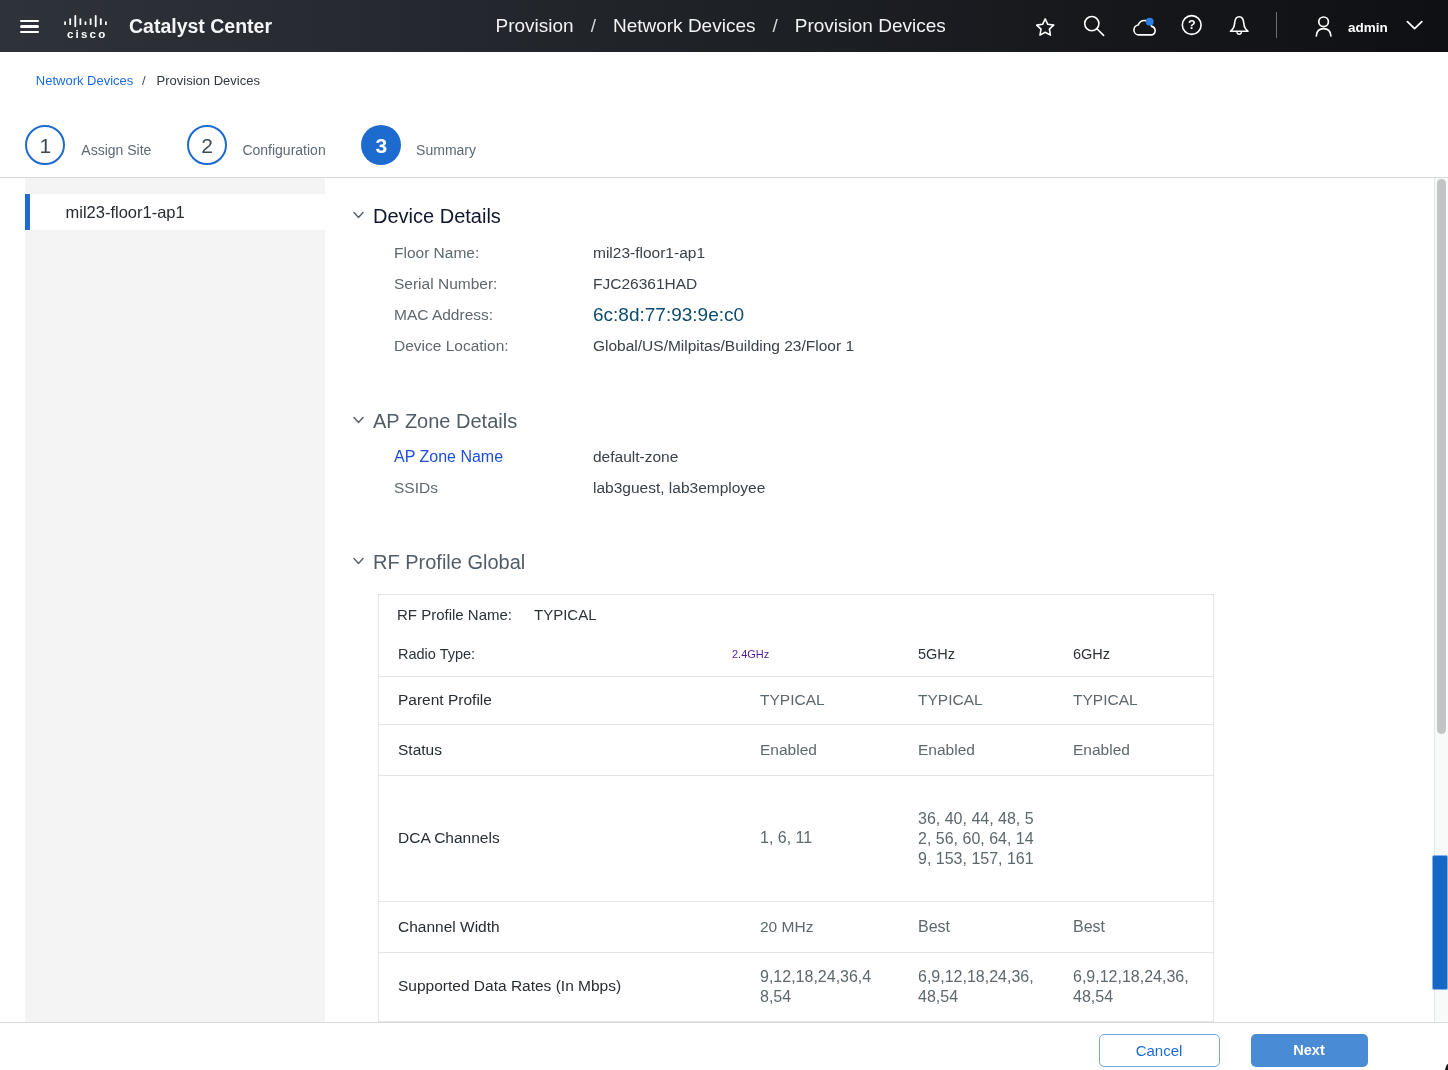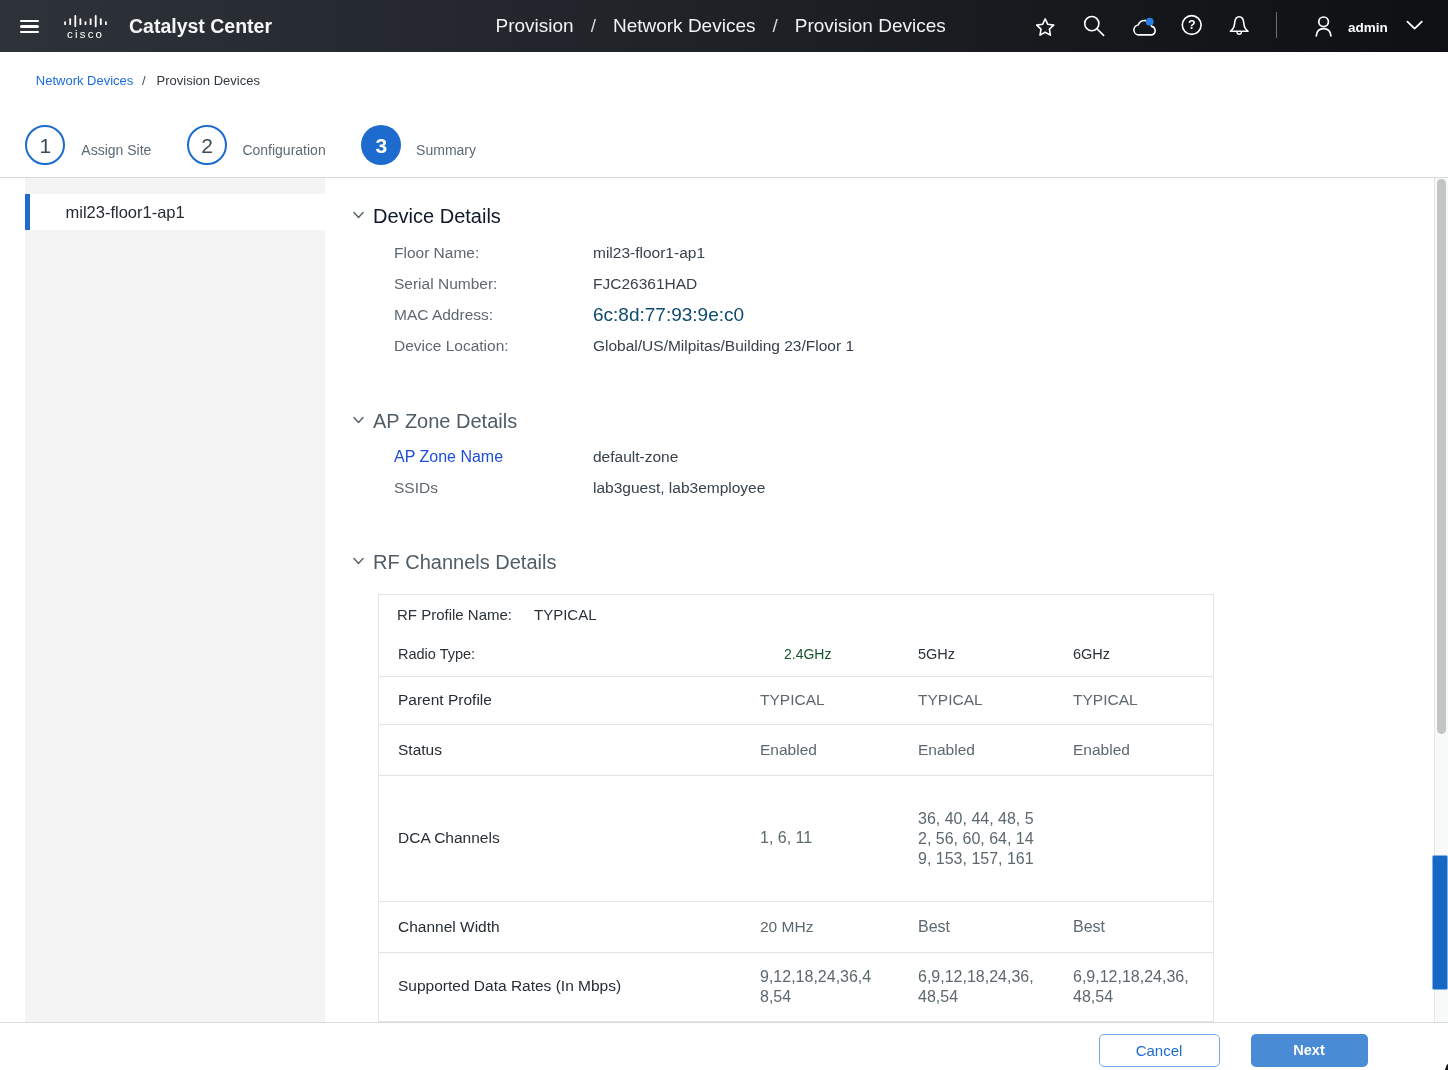--- a/index.html
+++ b/index.html
@@ -24,21 +24,21 @@
   <rect x="6.3" y="5.3" width="1.8" height="6.8" rx="0.9"></rect>
   <rect x="11.4" y="2.0" width="1.8" height="12.2" rx="0.9"></rect>
   <rect x="16.5" y="5.3" width="1.8" height="6.8" rx="0.9"></rect>
   <rect x="21.6" y="8.2" width="1.8" height="3.9" rx="0.9"></rect>
   <rect x="26.7" y="5.3" width="1.8" height="6.8" rx="0.9"></rect>
   <rect x="31.8" y="2.0" width="1.8" height="12.2" rx="0.9"></rect>
   <rect x="36.9" y="5.3" width="1.8" height="6.8" rx="0.9"></rect>
   <rect x="42.0" y="8.2" width="1.8" height="3.9" rx="0.9"></rect>
  </g>
 </svg>
-<div class="abs cy" style="left:67px;top:34px;color:#fff;font-size:11.5px;font-weight:normal;letter-spacing:2.2px">cisco</div>
+<div class="abs cy" style="left:67px;top:34px;color:#fff;font-size:11.5px;font-weight:bold;letter-spacing:2.2px">cisco</div>
 <div class="abs cy" style="left:129px;top:26px;color:#f4f5f6;font-size:19.5px;font-weight:bold">Catalyst Center</div>
 
 <div class="abs cy" style="left:495.5px;top:26px;color:#f2f3f4;font-size:19px">Provision<span style="margin:0 17px;color:#d4d6d8">/</span>Network Devices<span style="margin:0 17px;color:#d4d6d8">/</span>Provision Devices</div>
 
 <svg class="abs" style="left:1034px;top:14px" width="390" height="30" viewBox="0 0 390 30">
  <g fill="none" stroke="#fff" stroke-width="1.6" stroke-linecap="round" stroke-linejoin="round">
 
   <path d="M11.2 4.9 L13.8 10.3 L19.7 11.1 L15.4 15.2 L16.4 21.1 L11.2 18.3 L6.0 21.1 L7.0 15.2 L2.7 11.1 L8.6 10.3 Z"></path>
 
   <circle cx="57.8" cy="9.6" r="7.1"></circle>
@@ -107,34 +107,34 @@
 </svg>
 <div class="abs cy" style="left:373px;top:420.5px;font-size:20px;color:#505c66">AP Zone Details</div>
 <div class="abs cy" style="left:394px;top:457.3px;font-size:16px;color:#1d4ed8">AP Zone Name</div>
 <div class="abs cy" style="left:593px;top:457.3px;font-size:15.5px;color:#39424a">default-zone</div>
 <div class="abs cy" style="left:394px;top:488.3px;font-size:15.5px;color:#5e686e">SSIDs</div>
 <div class="abs cy" style="left:593px;top:488.3px;font-size:15.5px;color:#39424a">lab3guest, lab3employee</div>
 
 <svg class="abs" style="left:352px;top:557px" width="13" height="9" viewBox="0 0 13 9">
  <polyline points="2,1.5 6.5,6.5 11,1.5" fill="none" stroke="#5b666d" stroke-width="1.5" stroke-linecap="round" stroke-linejoin="round"></polyline>
 </svg>
-<div class="abs cy" style="left:373px;top:561.5px;font-size:20px;color:#505c66">RF Channels Details</div>
+<div class="abs cy" style="left:373px;top:561.5px;font-size:20px;color:#505c66">RF Profile Global</div>
 
 <div class="abs" style="left:378px;top:594px;width:835.5px;height:427.5px;border:1px solid #e3e4e5;border-bottom:none"></div>
 <div class="abs" style="left:378px;top:676px;width:835.5px;height:1px;background:#e3e4e5"></div>
 <div class="abs" style="left:378px;top:723.5px;width:835.5px;height:1px;background:#e3e4e5"></div>
 <div class="abs" style="left:378px;top:775px;width:835.5px;height:1px;background:#e3e4e5"></div>
 <div class="abs" style="left:378px;top:900.5px;width:835.5px;height:1px;background:#e3e4e5"></div>
 <div class="abs" style="left:378px;top:951.5px;width:835.5px;height:1px;background:#e3e4e5"></div>
 <div class="abs" style="left:378px;top:1020.5px;width:835.5px;height:1px;background:#e3e4e5"></div>
 
 <div class="abs cy" style="left:397px;top:614.3px;font-size:15px;color:#2b3238">RF Profile Name:</div>
 <div class="abs cy" style="left:534px;top:614.3px;font-size:15px;color:#2b3238">TYPICAL</div>
 <div class="abs cy" style="left:398px;top:654px;font-size:14.5px;color:#2b3238">Radio Type:</div>
-<div class="abs cy" style="left:784px;top:654px;font-size:14px;color:#14532d">2.4GHz</div>
+<div class="abs cy" style="left:732px;top:654px;font-size:11px;color:#4c1d95">2.4GHz</div>
 <div class="abs cy" style="left:918px;top:654px;font-size:14.5px;color:#2b3238">5GHz</div>
 <div class="abs cy" style="left:1073px;top:654px;font-size:14.5px;color:#2b3238">6GHz</div>
 
 <div class="abs cy" style="left:398px;top:700px;font-size:15.5px;color:#262d33">Parent Profile</div>
 <div class="abs cy" style="left:760px;top:700px;font-size:15.5px;color:#5d686e">TYPICAL</div>
 <div class="abs cy" style="left:918px;top:700px;font-size:15.5px;color:#5d686e">TYPICAL</div>
 <div class="abs cy" style="left:1073px;top:700px;font-size:15.5px;color:#5d686e">TYPICAL</div>
 
 <div class="abs cy" style="left:398px;top:749.5px;font-size:15.5px;color:#262d33">Status</div>
 <div class="abs cy" style="left:760px;top:749.5px;font-size:15.5px;color:#5d686e">Enabled</div>

